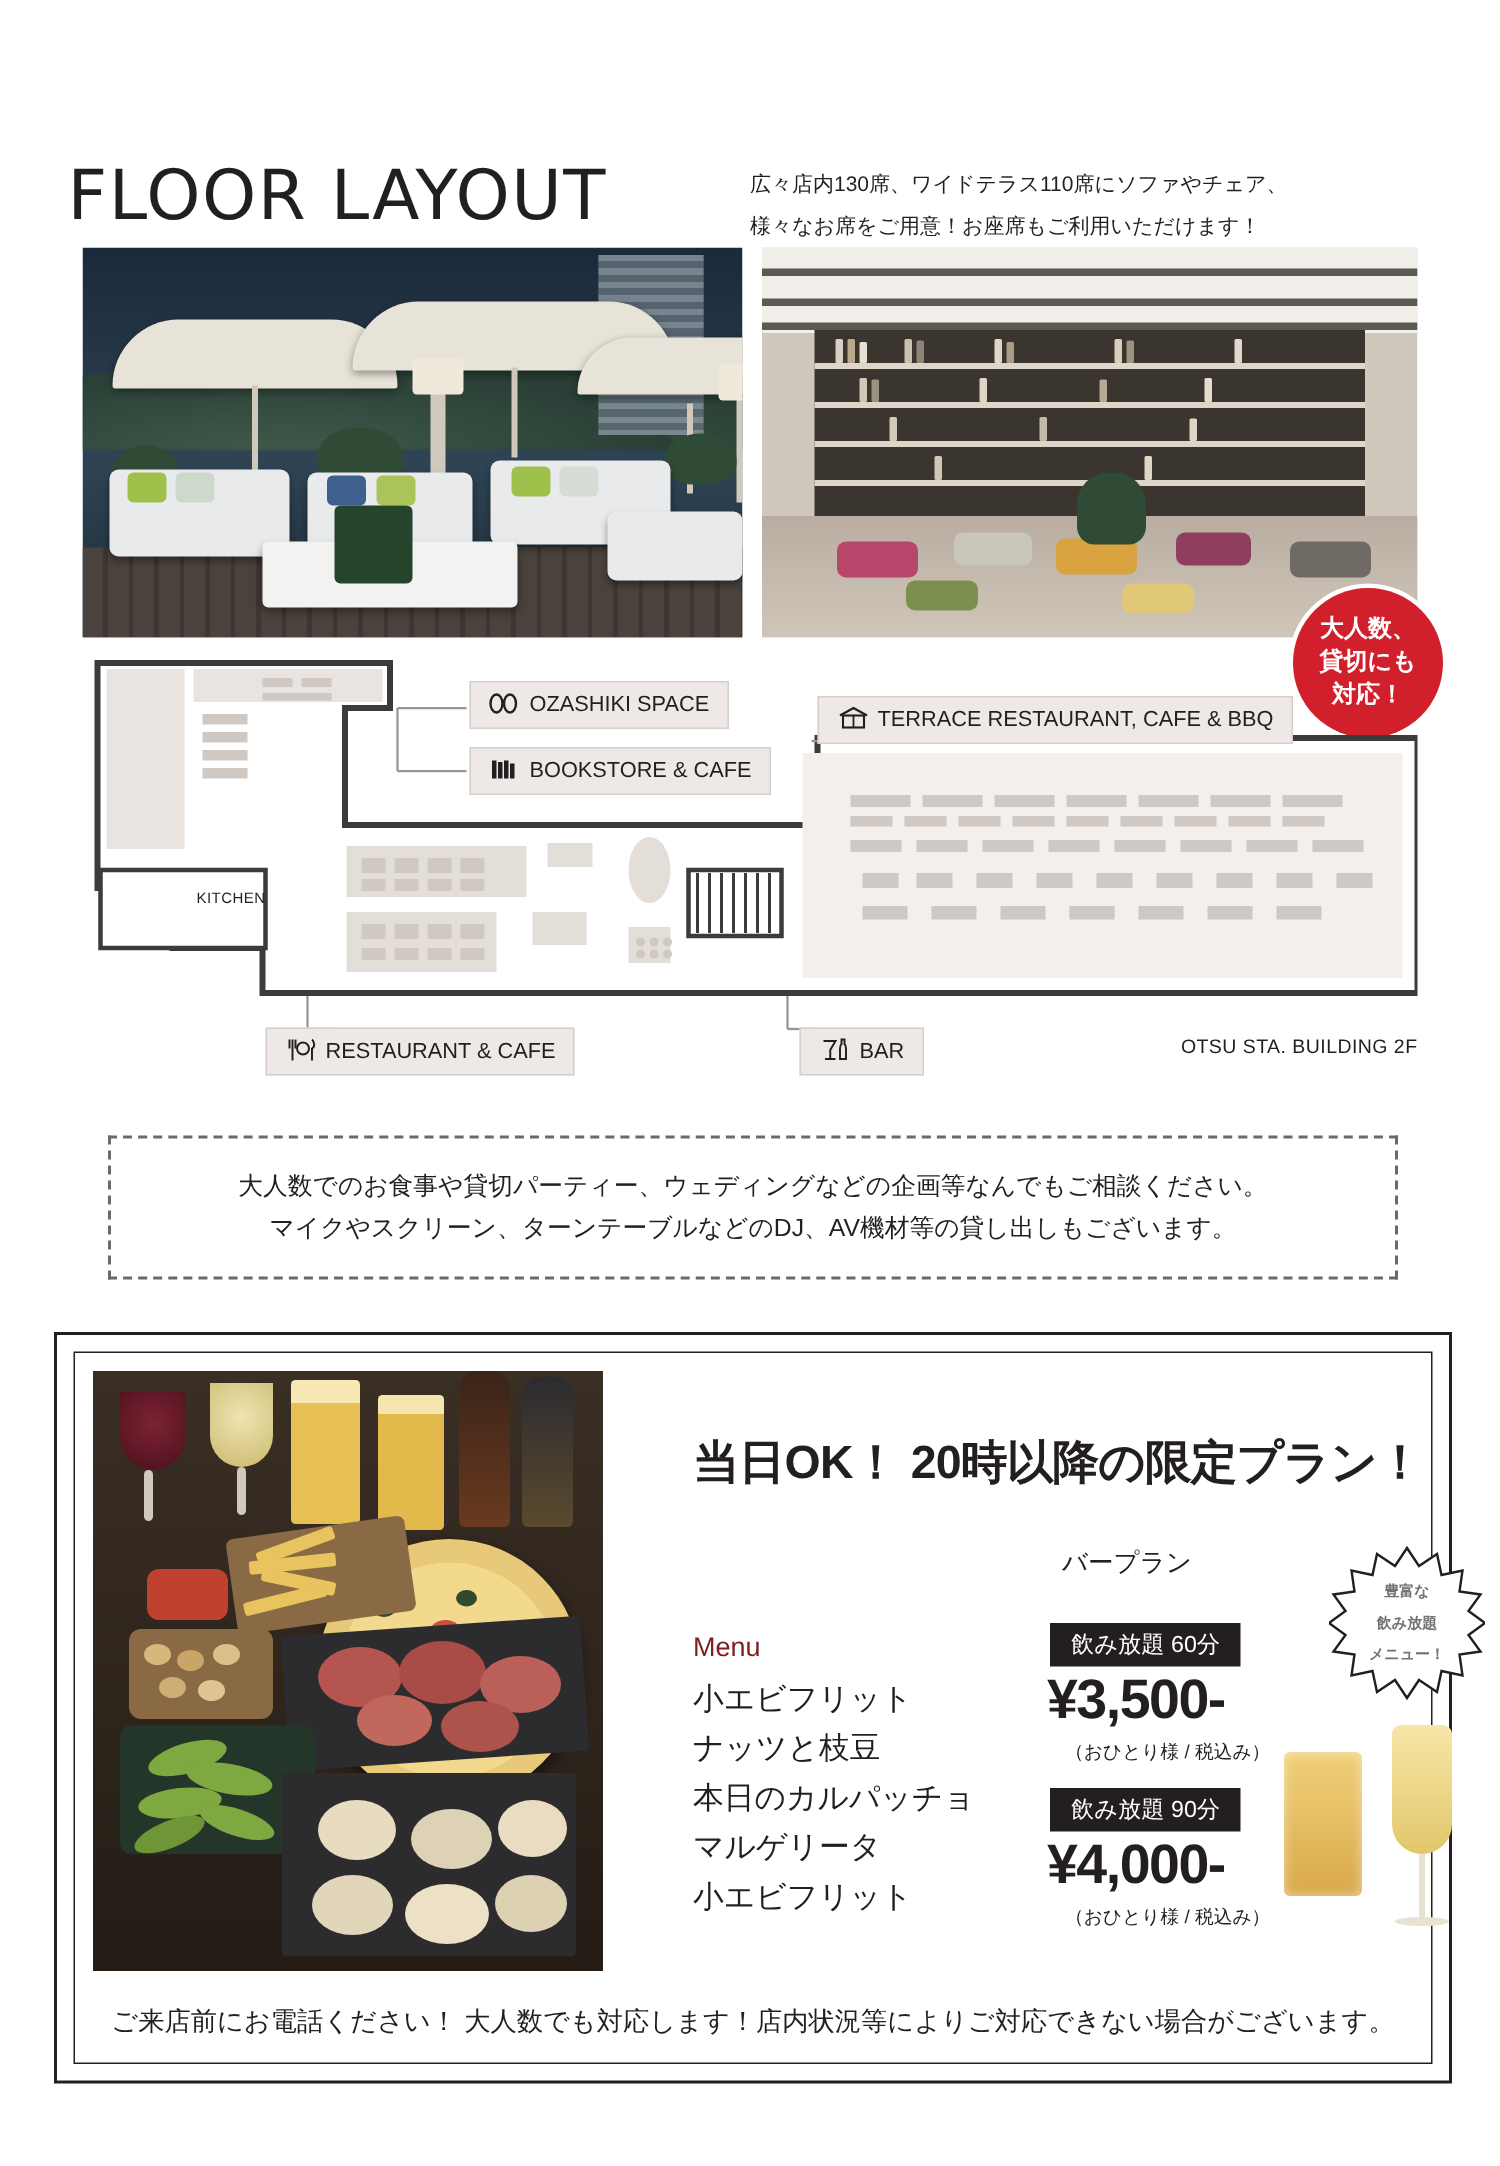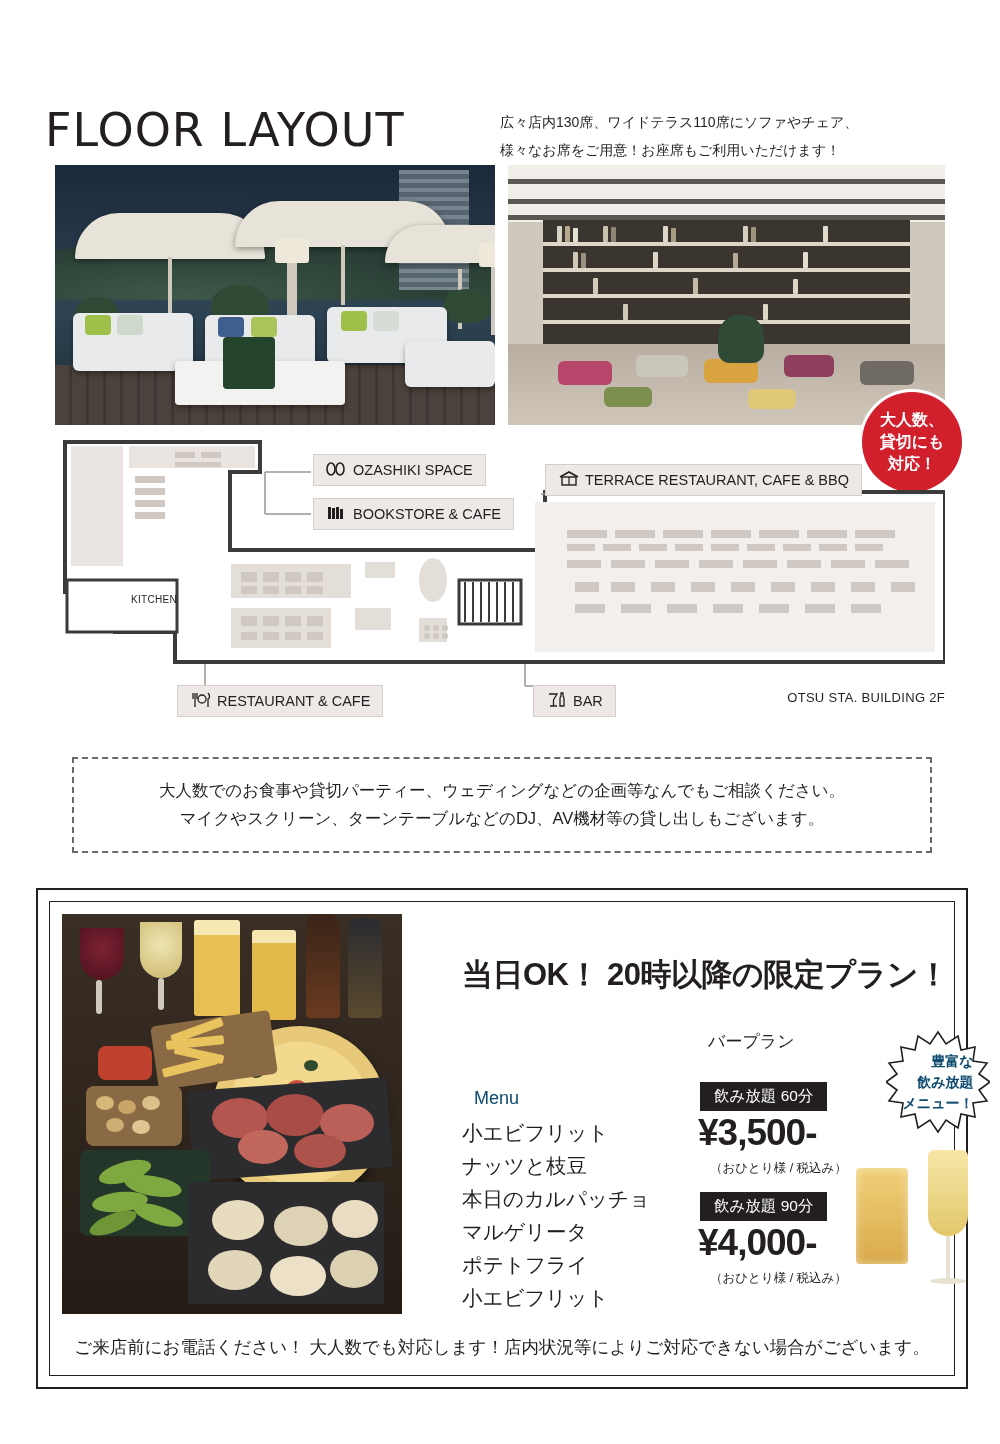--- a/index.html
+++ b/index.html
@@ -113,38 +113,38 @@
   .slate{position:absolute;background:#2c2c2e;border-radius:3px;}
   .fries{position:absolute;background:#e8c35e;border-radius:2px;}
   .bowl{position:absolute;border-radius:50%;}
   .edam{position:absolute;background:#7ea840;border-radius:50%;}
   .meat{position:absolute;border-radius:50%;background:#b4564f;}
 
   .bp-head{position:absolute;left:412px;top:52px;font-size:31px;font-weight:700;letter-spacing:-.5px;color:#231f20;}
   .bp-title{position:absolute;left:412px;top:112px;font-family:"DejaVu Sans",sans-serif;
      font-size:44px;font-weight:700;color:#2a7fa6;letter-spacing:0px;}
   .bp-title-jp{position:absolute;left:658px;top:128px;font-size:17px;color:#231f20;}
-  .bp-menu-label{position:absolute;left:412px;top:186px;font-size:18px;color:#0c4a6e;margin-left:12px;}
+  .bp-menu-label{position:absolute;left:412px;top:186px;font-size:18px;color:#7f1d1d;}
   .bp-menu{position:absolute;left:412px;top:214px;font-size:20.5px;line-height:33px;color:#231f20;}
 
   .price-tag{position:absolute;background:#231f20;color:#fff;font-size:15.5px;
      padding:4px 14px;white-space:nowrap;}
   .pt1{left:650px;top:180px;}
   .pt2{left:650px;top:290px;}
   .price{position:absolute;font-size:37px;font-weight:700;color:#231f20;letter-spacing:-1px;}
   .pr1{left:648px;top:210px;}
   .pr2{left:648px;top:320px;}
   .price-note{position:absolute;font-size:12.5px;color:#231f20;}
   .pn1{left:660px;top:258px;}
   .pn2{left:660px;top:368px;}
 
   .burst{
     position:absolute;left:836px;top:128px;width:104px;height:104px;
-    display:flex;align-items:center;justify-content:center;text-align:right;
-    font-size:14px;line-height:21px;font-weight:700;color:#0c4a6e;
+    display:flex;align-items:center;justify-content:center;text-align:center;
+    font-size:10px;line-height:21px;font-weight:700;color:#737373;
   }
   .burst svg{position:absolute;left:0;top:0;}
   .burst span{position:relative;z-index:2;}
 
   .drinks{position:absolute;left:800px;top:236px;width:140px;height:160px;}
   .hiball{position:absolute;left:6px;top:30px;width:52px;height:96px;border-radius:4px;
      background:linear-gradient(#f0d07a,#d9a94a);box-shadow:inset 0 0 8px rgba(255,255,255,.5);}
   .flute{position:absolute;left:78px;top:12px;width:40px;height:86px;
      background:linear-gradient(#f6e6a8,#e2c76a);border-radius:6px 6px 20px 20px;}
   .flute:after{content:"";position:absolute;left:50%;top:86px;width:4px;height:44px;background:#e7e2d2;transform:translateX(-50%);}
@@ -496,21 +496,20 @@
 
       <div class="bp-head">当日OK！ 20時以降の限定プラン！</div>
       <div class="bp-title-jp">バープラン</div>
 
       <div class="bp-menu-label">Menu</div>
       <div class="bp-menu">
         <div>小エビフリット</div>
         <div>ナッツと枝豆</div>
         <div>本日のカルパッチョ</div>
         <div>マルゲリータ</div>
-        <div>ポテトフライ</div>
         <div>小エビフリット</div>
       </div>
 
       <div class="price-tag pt1">飲み放題 60分</div>
       <div class="price pr1">¥3,500-</div>
       <div class="price-note pn1">（おひとり様 / 税込み）</div>
 
       <div class="price-tag pt2">飲み放題 90分</div>
       <div class="price pr2">¥4,000-</div>
       <div class="price-note pn2">（おひとり様 / 税込み）</div>

